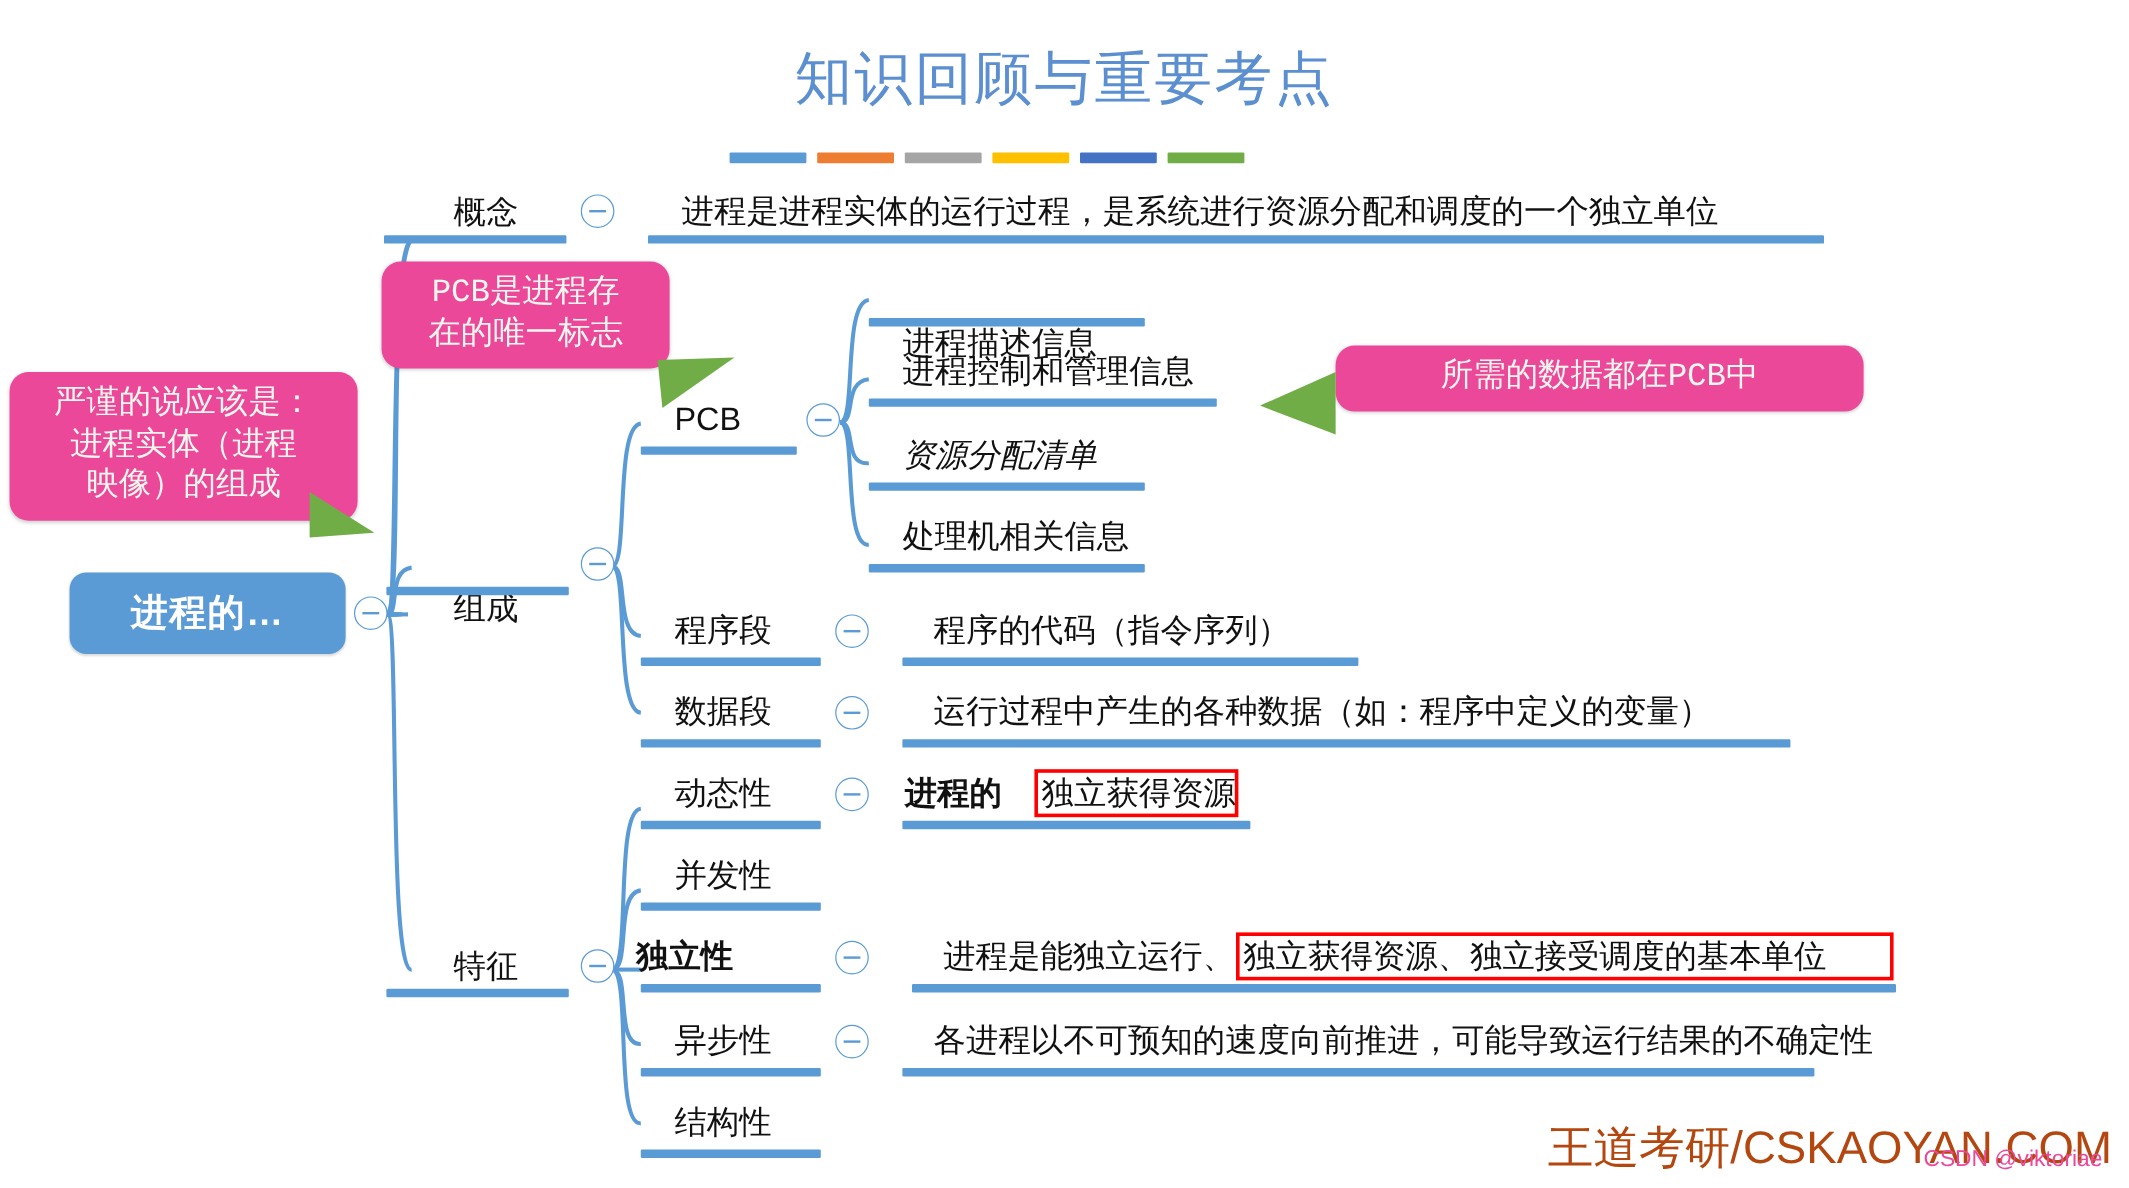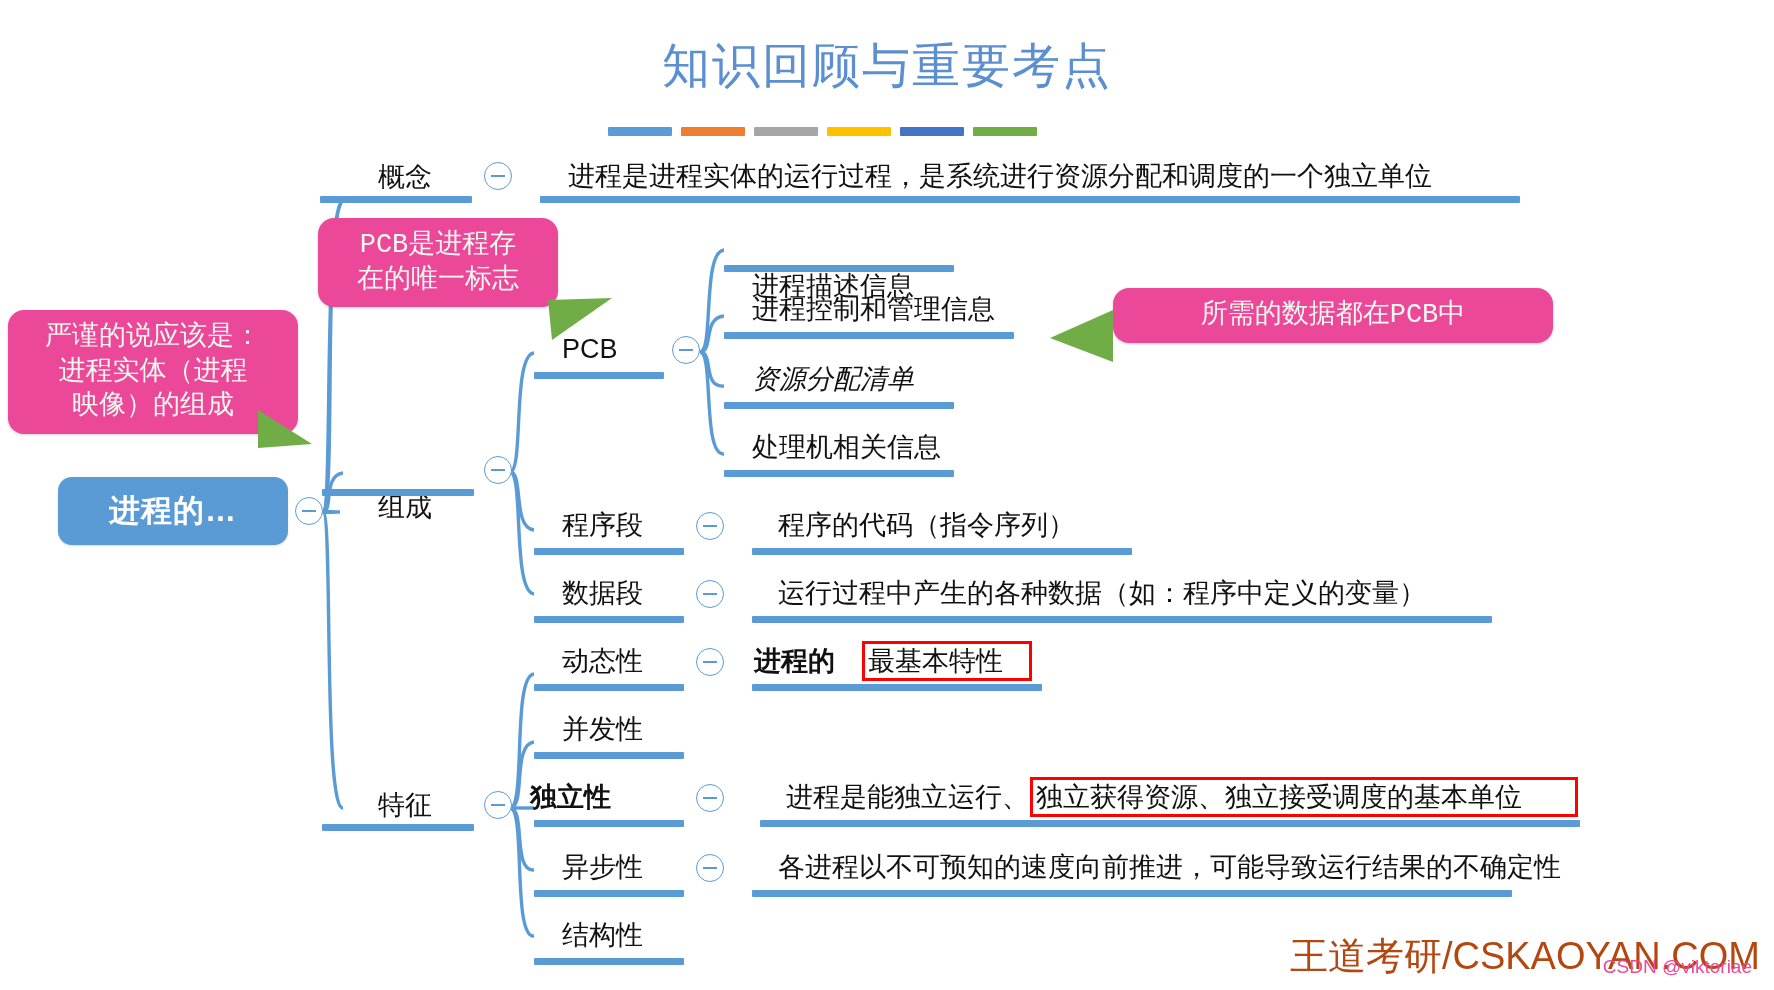--- a/index.html
+++ b/index.html
@@ -166,21 +166,21 @@
   <div class="ul" style="left:752px;top:616px;width:740px;"></div>
 
   <div class="lbl" style="left:378px;top:792px;">特征</div>
   <div class="ul" style="left:322px;top:824px;width:152px;"></div>
   <div class="minus" style="left:484px;top:791px;"></div>
 
   <div class="lbl" style="left:562px;top:648px;">动态性</div>
   <div class="ul" style="left:534px;top:684px;width:150px;"></div>
   <div class="minus" style="left:696px;top:648px;"></div>
   <div class="lbl" style="left:754px;top:648px;font-weight:bold;">进程的</div>
-  <div class="lbl" style="left:868px;top:648px;">最基本特性</div>
+  <div class="lbl" style="left:868px;top:648px;">独立获得资源</div>
   <div class="redbox" style="left:862px;top:641px;width:170px;height:40px;"></div>
   <div class="ul" style="left:752px;top:684px;width:290px;"></div>
 
   <div class="lbl" style="left:562px;top:716px;">并发性</div>
   <div class="ul" style="left:534px;top:752px;width:150px;"></div>
 
   <div class="lbl" style="left:530px;top:784px;font-weight:bold;">独立性</div>
   <div class="ul" style="left:534px;top:820px;width:150px;"></div>
   <div class="minus" style="left:696px;top:784px;"></div>
   <div class="lbl" style="left:786px;top:784px;">进程是能独立运行、</div>

